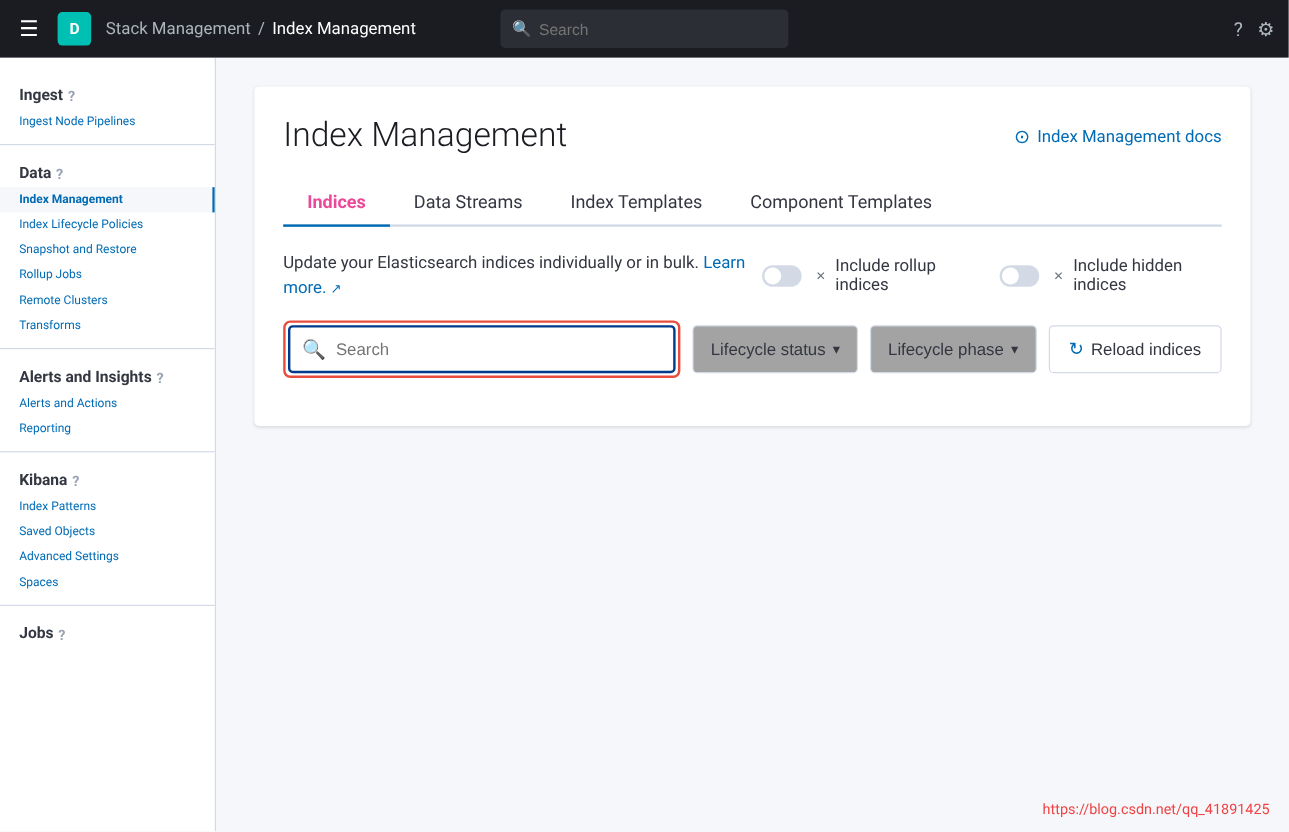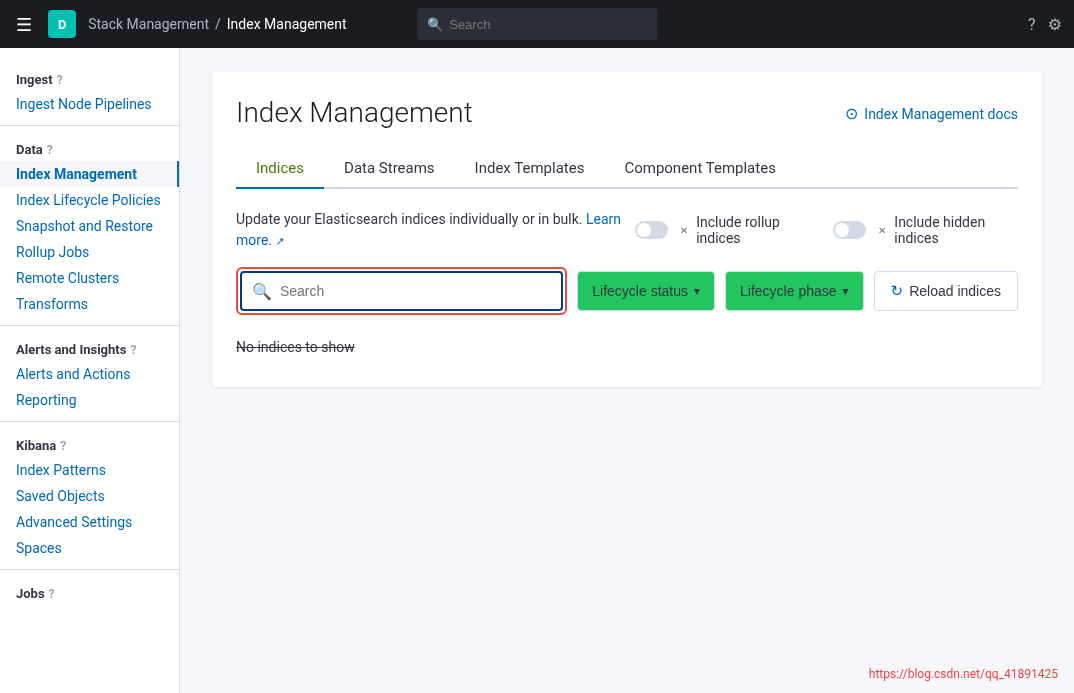--- a/index.html
+++ b/index.html
@@ -73,21 +73,21 @@
       display: flex; align-items: center; gap: 4px;
       padding: 8px 16px 4px;
       font-size: 13px; font-weight: 700; color: #343741;
       text-transform: none;
     }
     .sidebar-section-title .help-icon {
       color: #98a2b3; font-size: 12px;
     }
     .sidebar-item {
       padding: 5px 16px;
-      font-size: 14px;
+      font-size: 10px;
       color: #006bb4;
       cursor: pointer;
       display: block;
     }
     .sidebar-item.active {
       font-weight: 700;
       color: #006bb4;
       border-right: 2px solid #006bb4;
       background: #f5f7fa;
     }
@@ -128,23 +128,23 @@
     .tab {
       padding: 10px 20px;
       font-size: 15px;
       color: #343741;
       cursor: pointer;
       border-bottom: 2px solid transparent;
       margin-bottom: -2px;
       font-weight: 400;
     }
     .tab.active {
-      color: #4d7c0f;
+      color: #ec4899;
       border-bottom: 2px solid #006bb4;
-      font-weight: 400;
+      font-weight: 700;
     }
 
     
     .description-row {
       display: flex;
       align-items: center;
       justify-content: space-between;
       margin-bottom: 16px;
     }
     .description-text {
@@ -196,21 +196,21 @@
     }
     .search-box input {
       border: none; outline: none; flex: 1; font-size: 14px; color: #343741;
     }
     .search-icon { color: #69707d; font-size: 16px; }
 
     .filter-btn {
       height: 40px;
       border: 1px solid #d3dae6;
       border-radius: 4px;
-      background: #22c55e;
+      background: #a3a3a3;
       padding: 4px 14px;
       display: flex; align-items: center; gap: 6px;
       font-size: 14px; color: #343741;
       cursor: pointer;
       white-space: nowrap;
     }
 
     .reload-btn {
       height: 40px;
       border: 1px solid #d3dae6;
@@ -385,19 +385,18 @@
           <span>Lifecycle phase</span>
           <span class="chevron-icon">▾</span>
         </button>
 
         <button class="reload-btn">
           <span class="reload-icon">↻</span>
           <span>Reload indices</span>
         </button>
       </div>
 
-      <div class="no-results">No indices to show</div>
 
     </div>
   </main>
 </div>
 
 <div class="watermark">https://blog.csdn.net/qq_41891425</div>
 
 </body></html>

